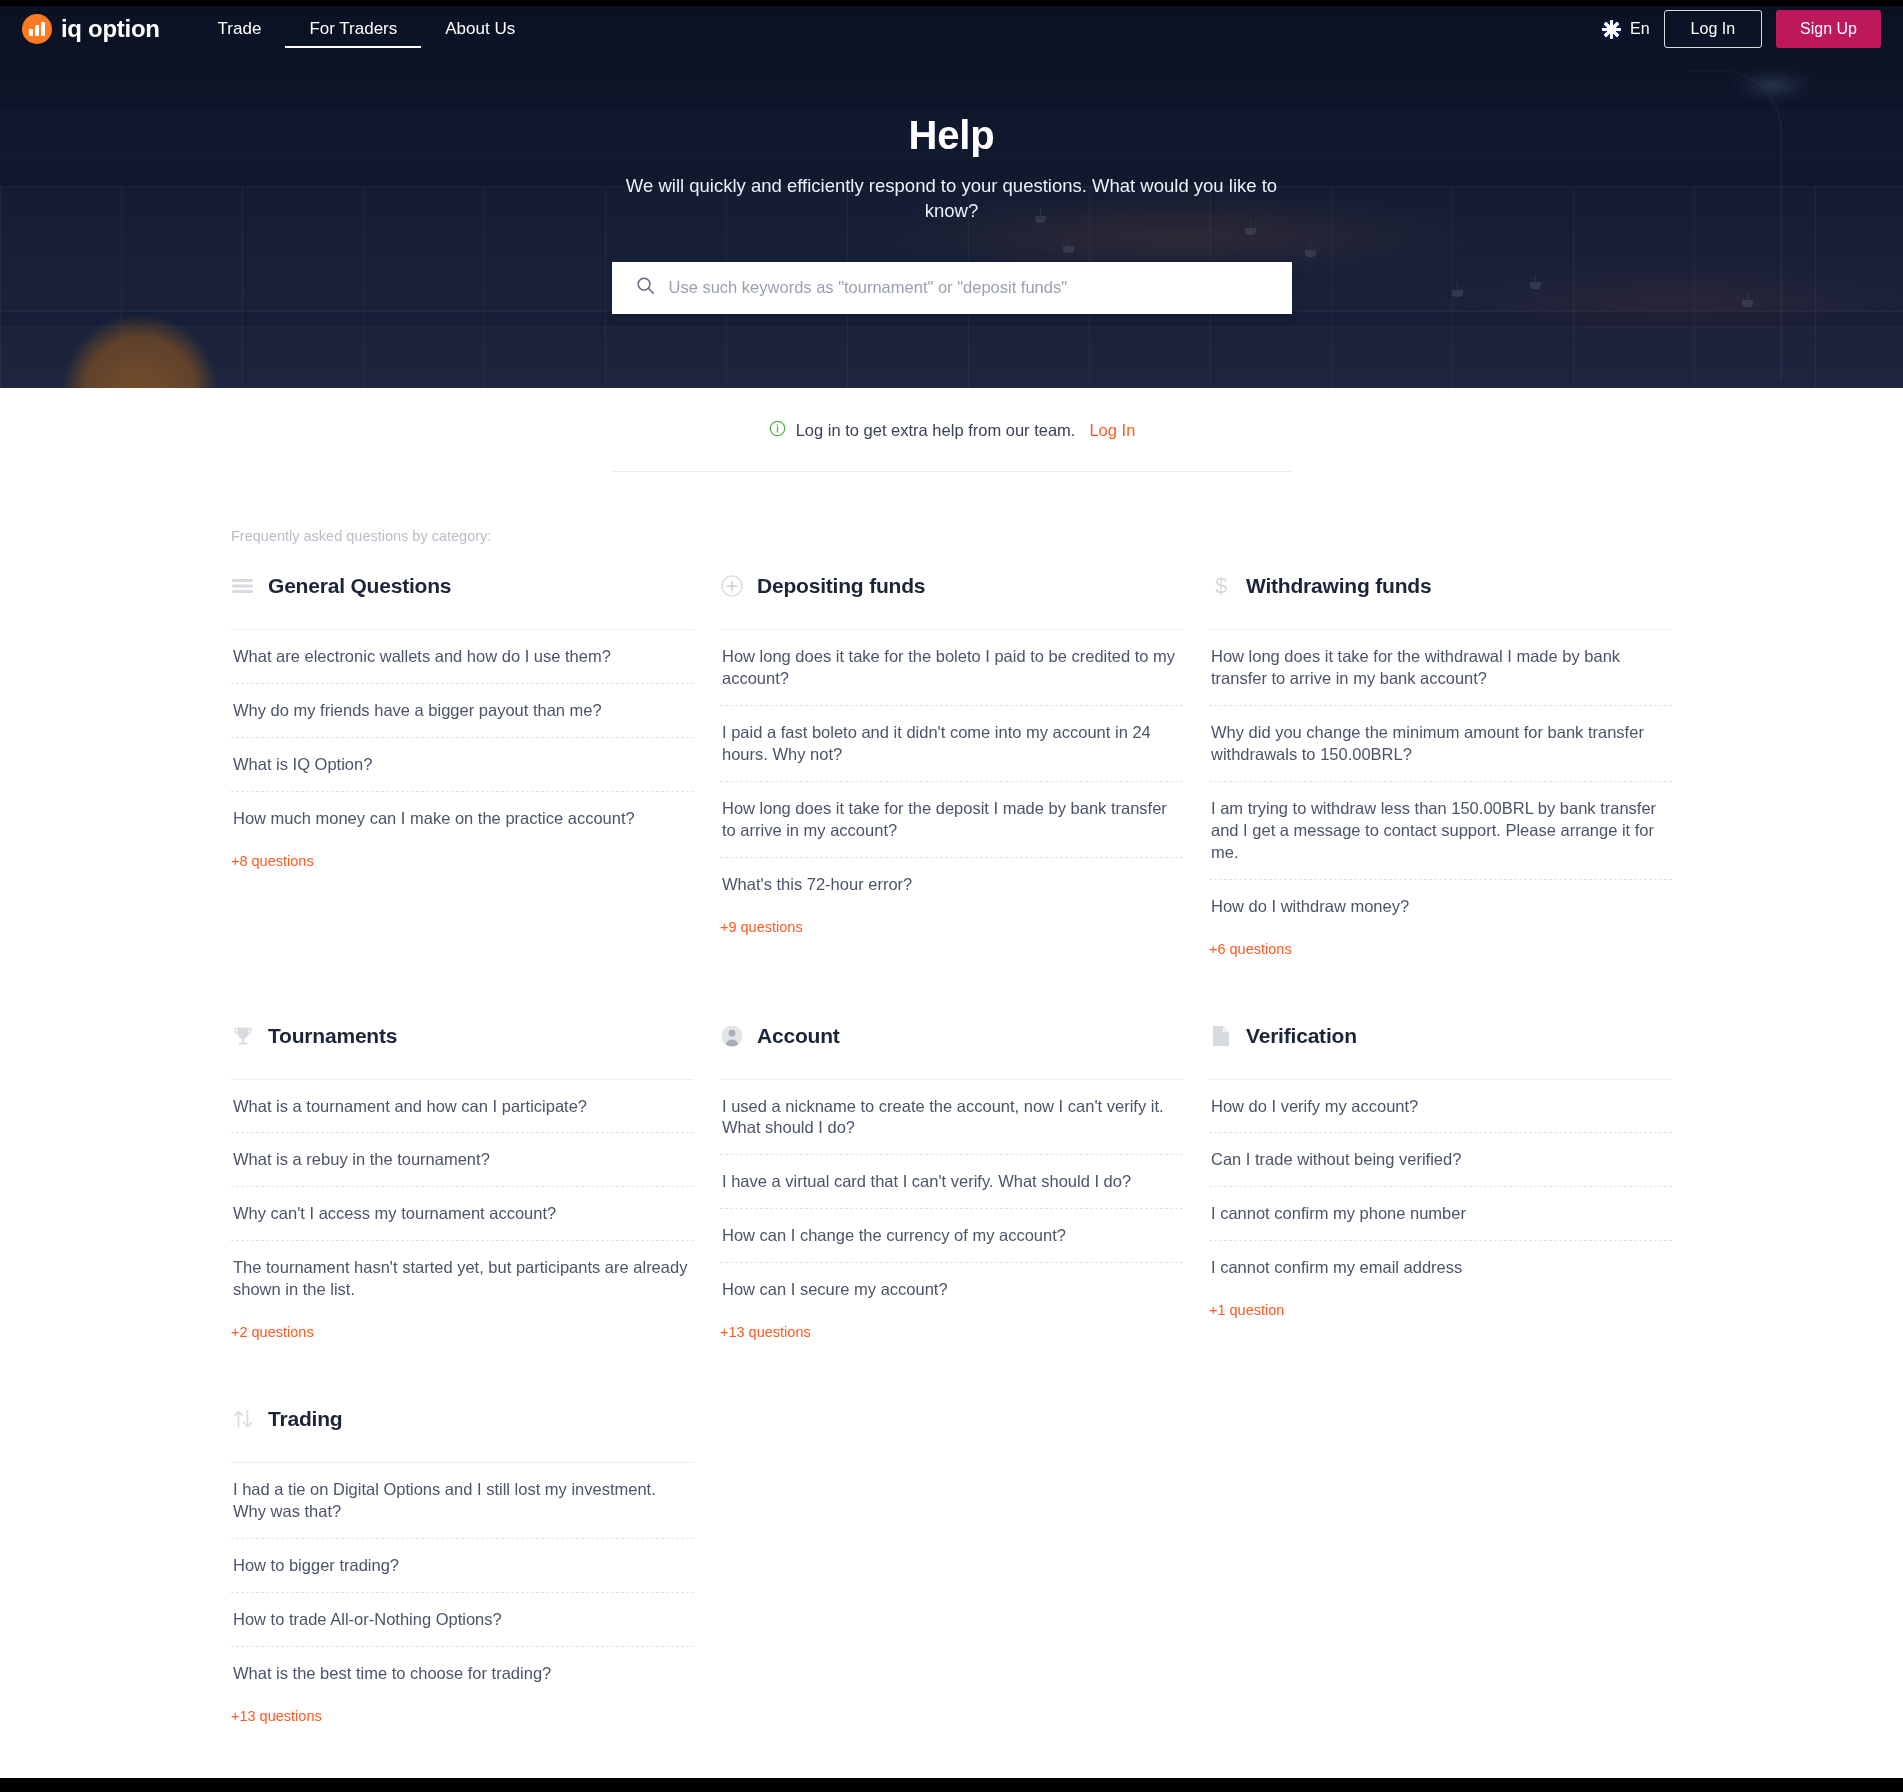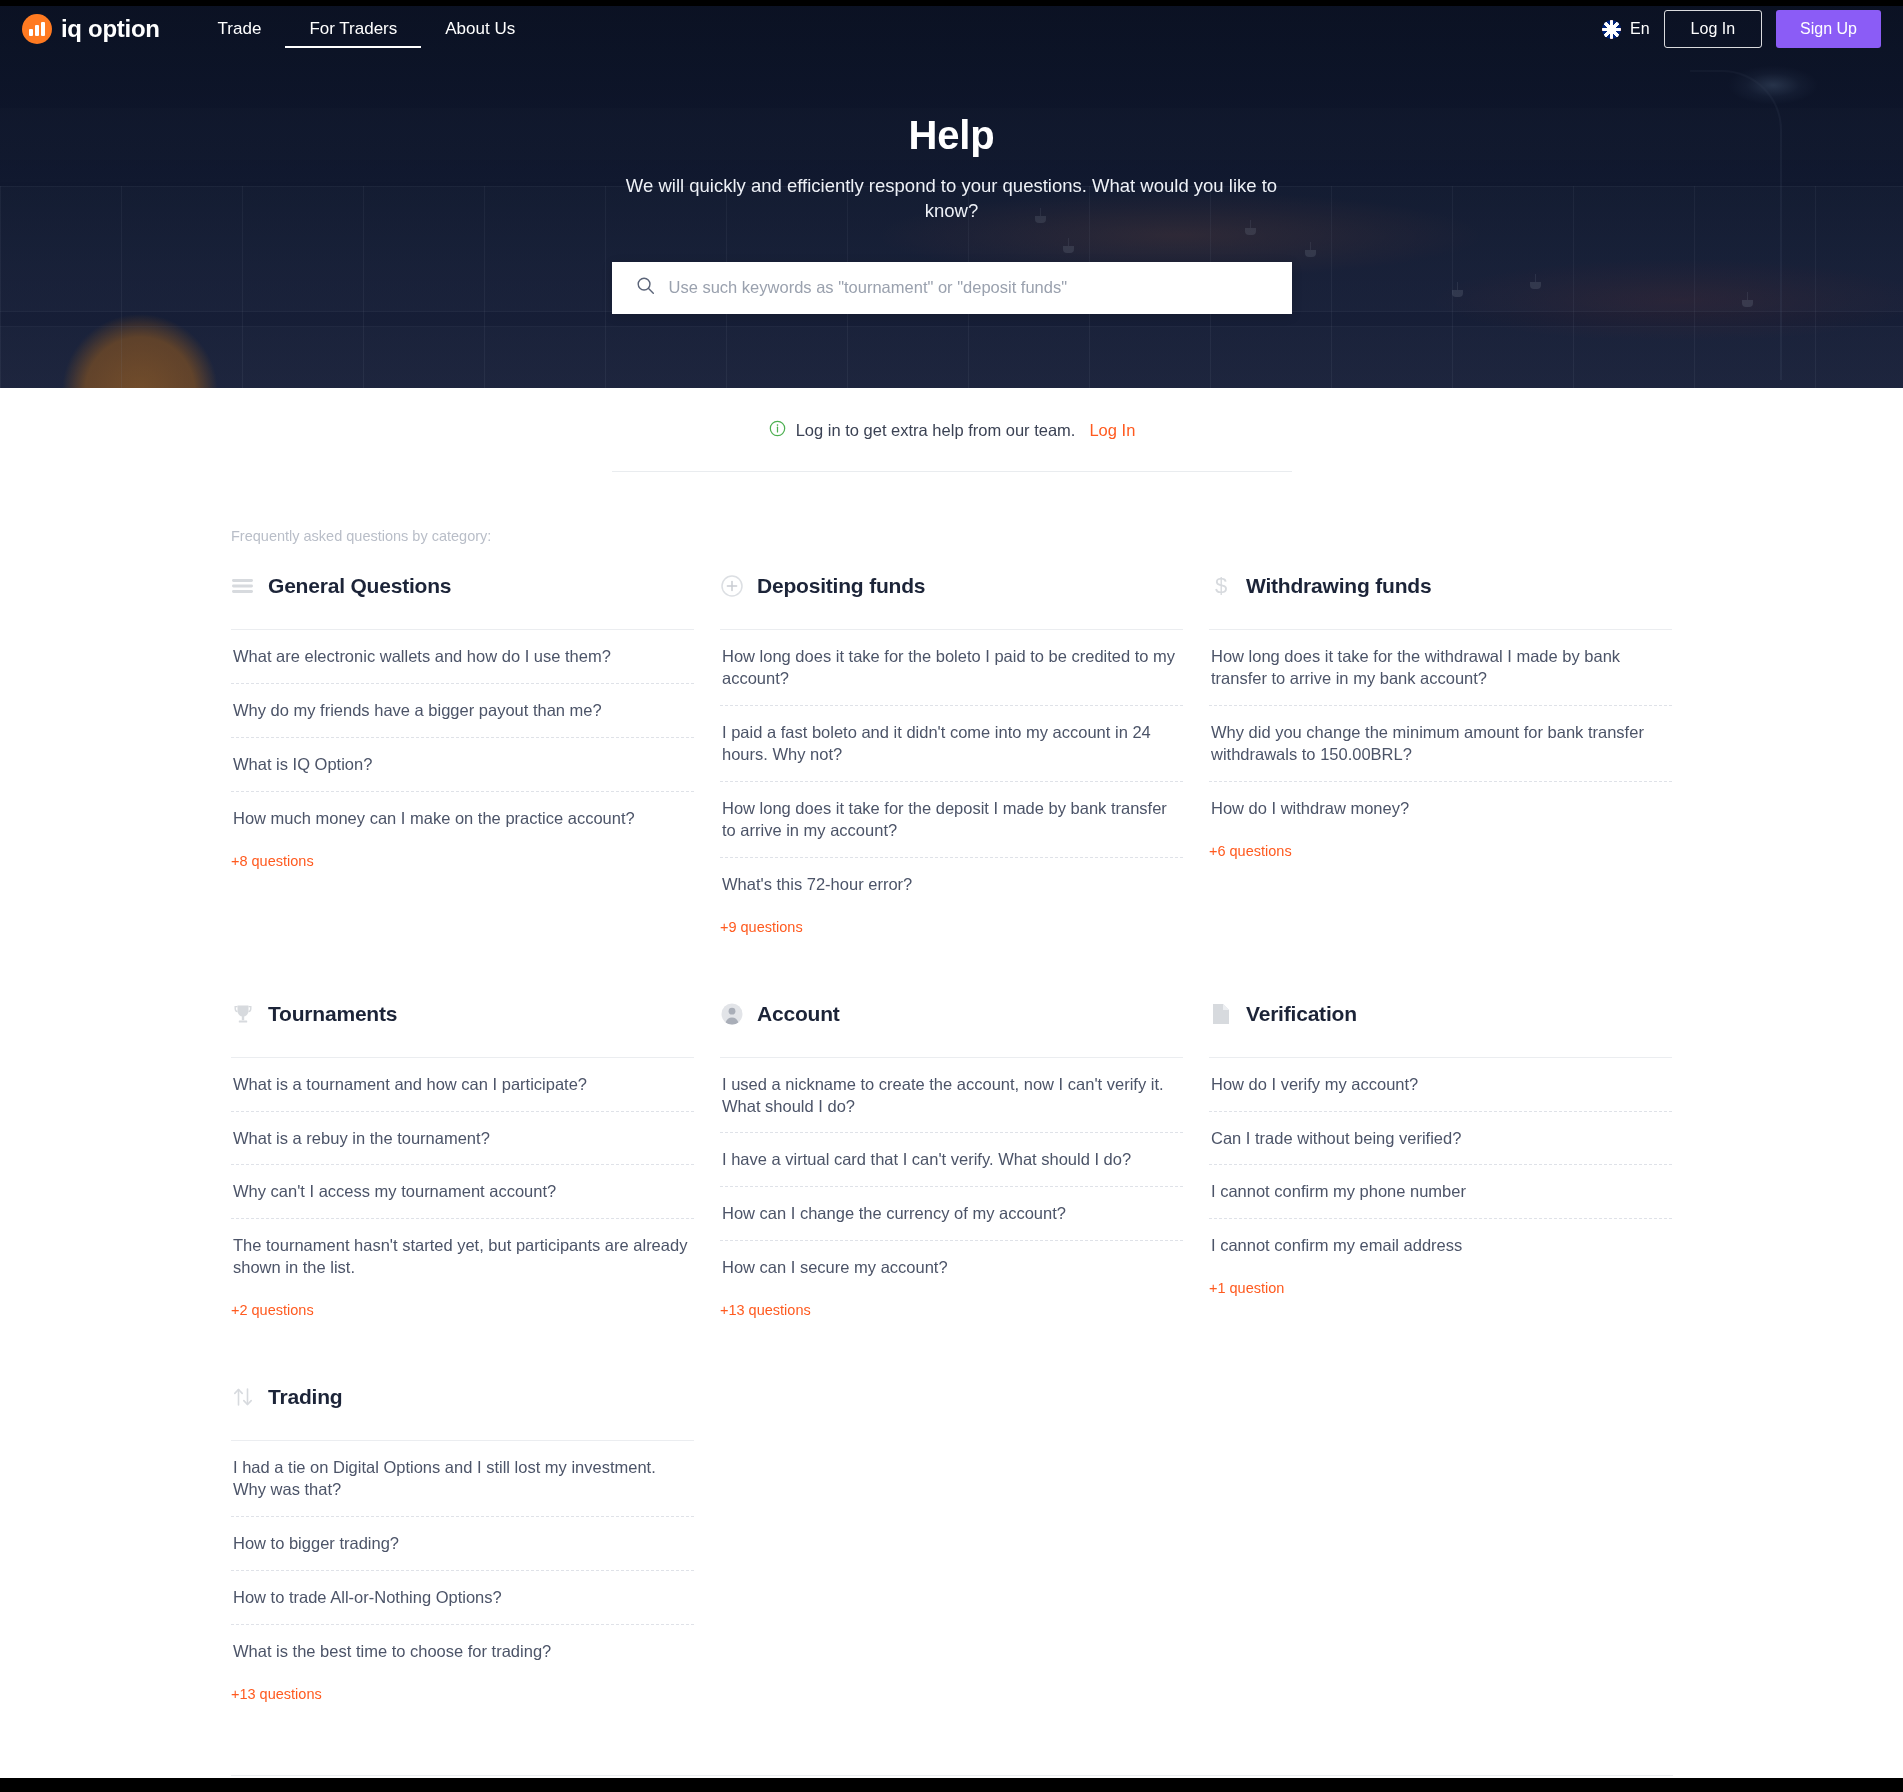--- a/index.html
+++ b/index.html
@@ -199,21 +199,21 @@
     background: transparent;
     border: 1px solid rgba(255,255,255,.85);
     color: #fff;
     font-size: 16px;
     padding: 9px 26px;
     border-radius: 3px;
     cursor: pointer;
     font-family: inherit;
   }
   .btn-signup {
-    background: #8b5cf6;
+    background: #be185d;
     border: none;
     color: #fff;
     font-size: 16px;
     padding: 10px 24px;
     border-radius: 3px;
     cursor: pointer;
     font-family: inherit;
   }
 
   
@@ -513,20 +513,23 @@
           <span class="cat-title">Withdrawing funds</span>
         </div>
         <ul class="q-list">
           <li class="q-item">
               <a class="q-link" href="#">How long does it take for the withdrawal I made by bank transfer to arrive in my bank account?</a>
             </li>
           <li class="q-item">
               <a class="q-link" href="#">Why did you change the minimum amount for bank transfer withdrawals to 150.00BRL?</a>
             </li>
           <li class="q-item">
+              <a class="q-link" href="#">I am trying to withdraw less than 150.00BRL by bank transfer and I get a message to contact support. Please arrange it for me.</a>
+            </li>
+          <li class="q-item">
               <a class="q-link" href="#">How do I withdraw money?</a>
             </li>
         </ul>
         <a class="more" href="#">+6 questions</a>
       </div>
 
       <div class="cat">
         <div class="cat-head">
           <span class="cat-icon">
             <svg width="22" height="22" viewBox="0 0 22 22" fill="none">

